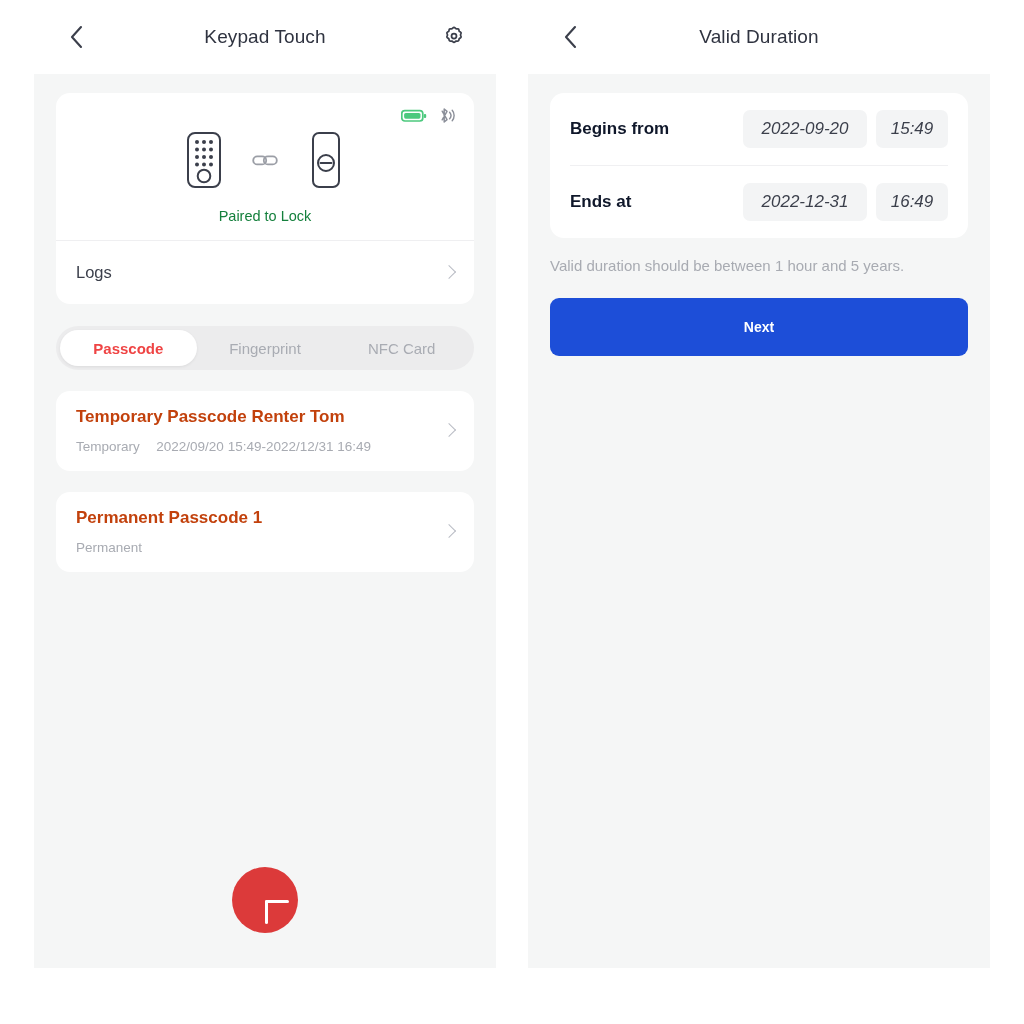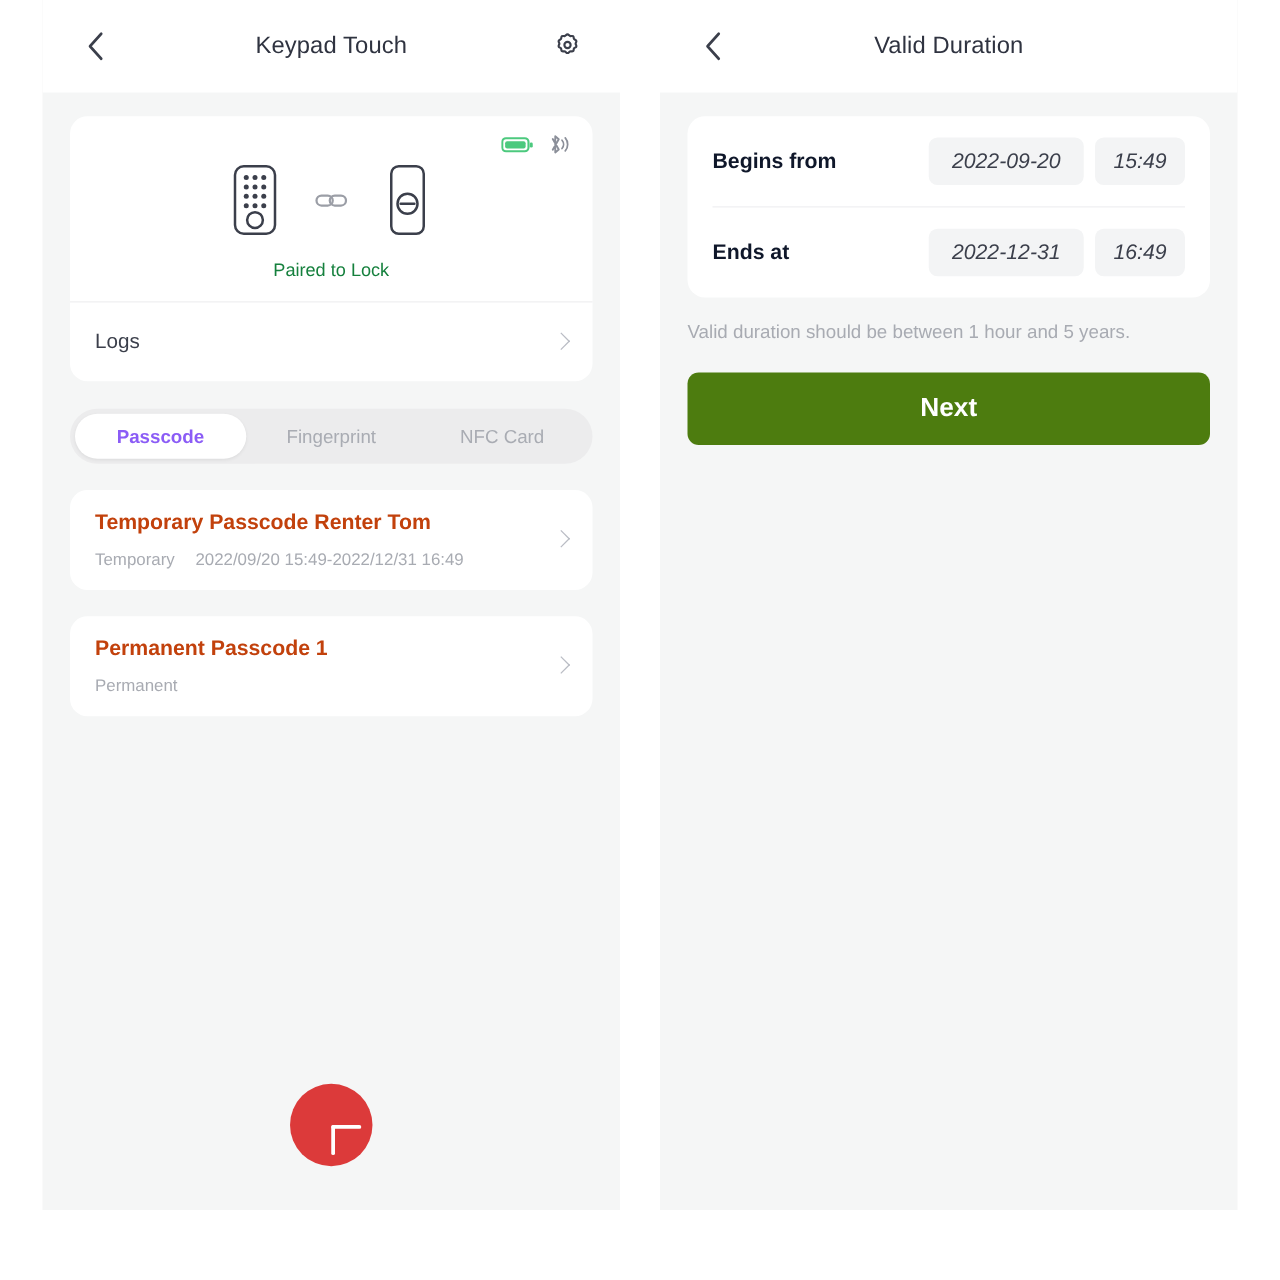--- a/index.html
+++ b/index.html
@@ -92,21 +92,21 @@
     margin-top: 22px; height: 44px;
     background: #ececed; border-radius: 22px;
     display: flex; align-items: center; padding: 4px;
   }
   .tab {
     flex: 1; height: 36px; border-radius: 18px;
     display: flex; align-items: center; justify-content: center;
     font-size: 15px; color: #a9acb3; cursor: pointer;
   }
   .tab.active {
-    background: #ffffff; color: #8b5cf6; font-weight: bold;
+    background: #ffffff; color: #ef4444; font-weight: bold;
     box-shadow: 0 1px 3px rgba(0,0,0,.07);
   }
 
   
   .pc-card {
     background: #ffffff; border-radius: 14px;
     margin-top: 21px; padding: 16px 20px 17px;
     display: flex; align-items: center; cursor: pointer;
   }
   .pc-main { flex: 1; min-width: 0; }
@@ -148,22 +148,22 @@
   .val-time { width: 72px; }
   .form-divider { height: 1px; background: #f0f0f2; }
 
   .hint {
     margin-top: 17px; font-size: 15px; line-height: 1.42;
     color: #a8abb2;
   }
 
   .next-btn {
     margin-top: 22px; height: 58px; border-radius: 9px;
-    background: #4d7c0f; color: #ffffff;
-    font-size: 21px; font-weight: bold;
+    background: #1d4ed8; color: #ffffff;
+    font-size: 14px; font-weight: bold;
     display: flex; align-items: center; justify-content: center;
     cursor: pointer; border: none; width: 100%;
     font-family: "Liberation Sans", sans-serif;
   }
 </style>
 </head>
 <body>
 
 <div class="stage">
 

